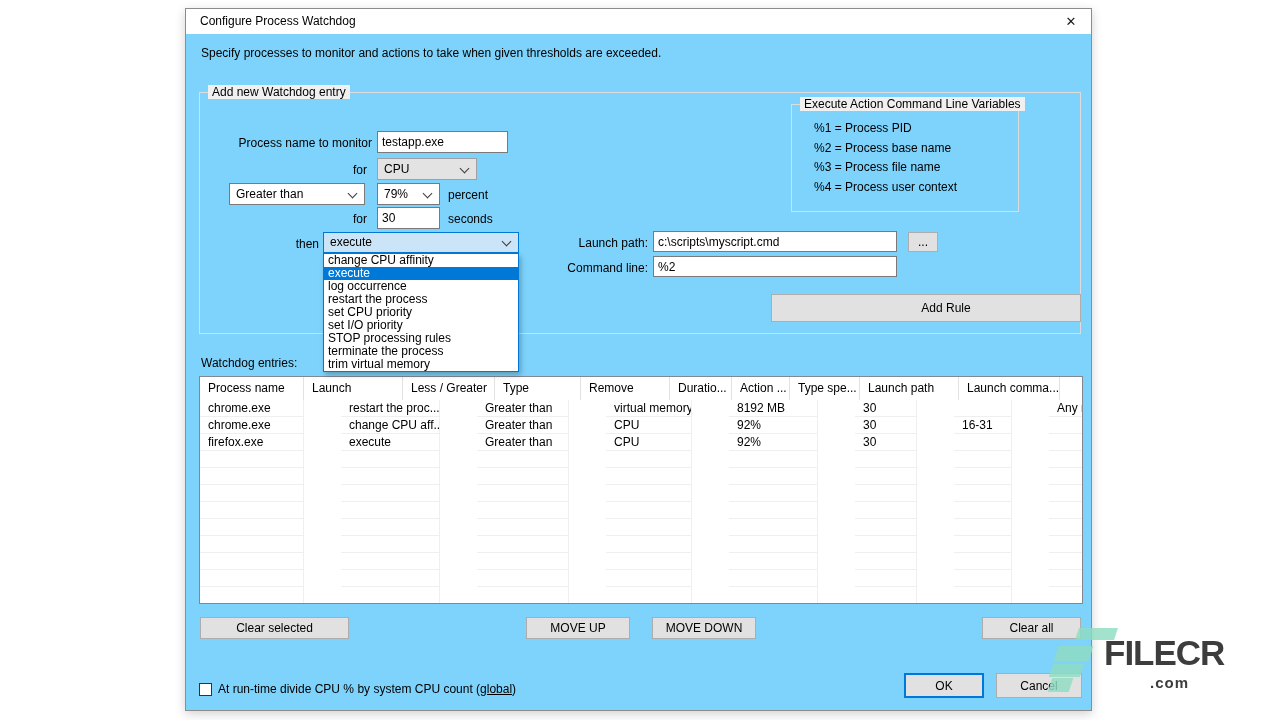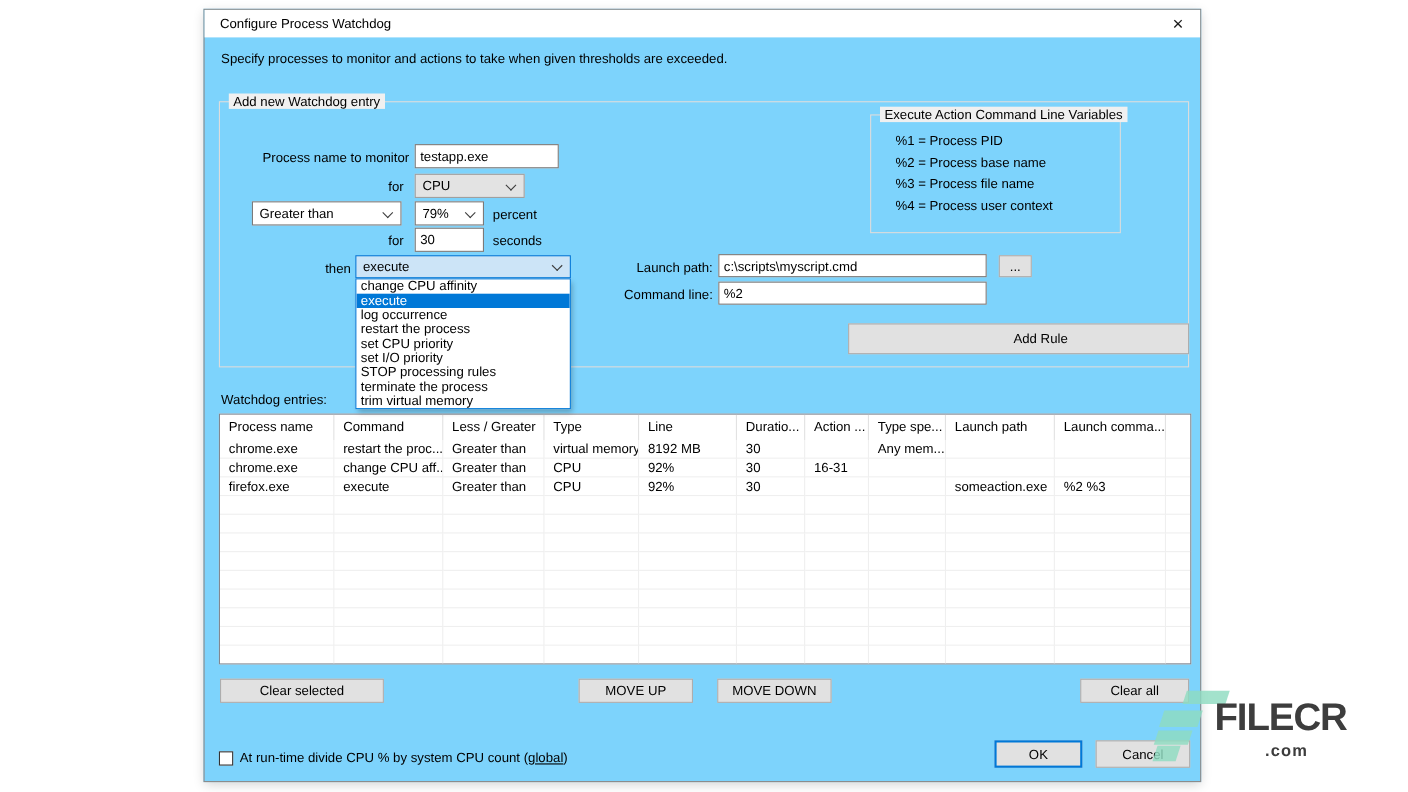--- a/index.html
+++ b/index.html
@@ -58,21 +58,21 @@
   .btn-clear { left:796px; top:608px; width:99px; height:22px; }
   .btn-ok { left:718px; top:664px; width:80px; height:25px; border:2px solid var(--accent,#0078d7); }
   .btn-cancel { left:810px; top:664px; width:86px; height:25px; }
 
   .lbl-entries { left:15px; top:345px; }
   .tbl { position:absolute; left:13px; top:367px; width:884px; height:228px; background:#fff;
          border:1px solid #828790; overflow:hidden; }
   .tbl-head { display:flex; height:23px; background:#fff; }
   .th { border-right:1px solid #e2e2e2; padding:4px 0 0 8px; white-space:nowrap; overflow:hidden; flex:none; }
   .th.fill, .td.fill { flex:1; border-right:none; }
-  .tr { display:flex; height:17px; }
+  .tr { display:flex; height:17px;gap:37px; }
   .td { border-right:1px solid #efefef; border-bottom:1px solid #efefef; padding:1px 0 0 8px;
         white-space:nowrap; overflow:hidden; flex:none; }
 
   .cbrow { position:absolute; left:13px; top:673px; display:flex; align-items:center; }
   .cb { width:13px; height:13px; background:#fff; border:1px solid #333; margin-right:6px; flex:none; cursor:pointer; }
   .accel { text-decoration:underline; }
 
   .logo { position:absolute; left:1040px; top:618px; width:220px; height:100px; z-index:30; pointer-events:none; }
   .lbar { position:absolute; background:var(--logo-green,#8fdcc1); opacity:.82; transform:skewX(-18deg); }
   .b1 { left:37px; top:10px; width:39px; height:12px; }
@@ -157,24 +157,24 @@
 
     <div class="lbl r" style="left:330px;top:252px;width:132px;">Command line:</div>
     <input class="inp inp-cmdline" value="%2" style="">
 
     <button class="btn btn-addrule">Add Rule</button>
 
     <div class="lbl lbl-entries" style="left:15px;top:347px;">Watchdog entries:</div>
     <div class="tbl">
       <div class="tbl-head">
           <div class="th" style="width: 104px;">Process name</div>
-          <div class="th" style="width: 99px;">Command</div>
+          <div class="th" style="width: 99px;">Launch</div>
           <div class="th" style="width: 92px;">Less / Greater</div>
           <div class="th" style="width: 86px;">Type</div>
-          <div class="th" style="width: 89px;">Line</div>
+          <div class="th" style="width: 89px;">Remove</div>
           <div class="th" style="width: 62px;">Duratio...</div>
           <div class="th" style="width: 58px;">Action ...</div>
           <div class="th" style="width: 70px;">Type spe...</div>
           <div class="th" style="width: 99px;">Launch path</div>
           <div class="th" style="width: 101px;">Launch comma...</div>
           <div class="th fill"></div>
         </div>
       <div class="tbl-body">
           <div class="tr">
             <div class="td" style="width: 104px;">chrome.exe</div>

